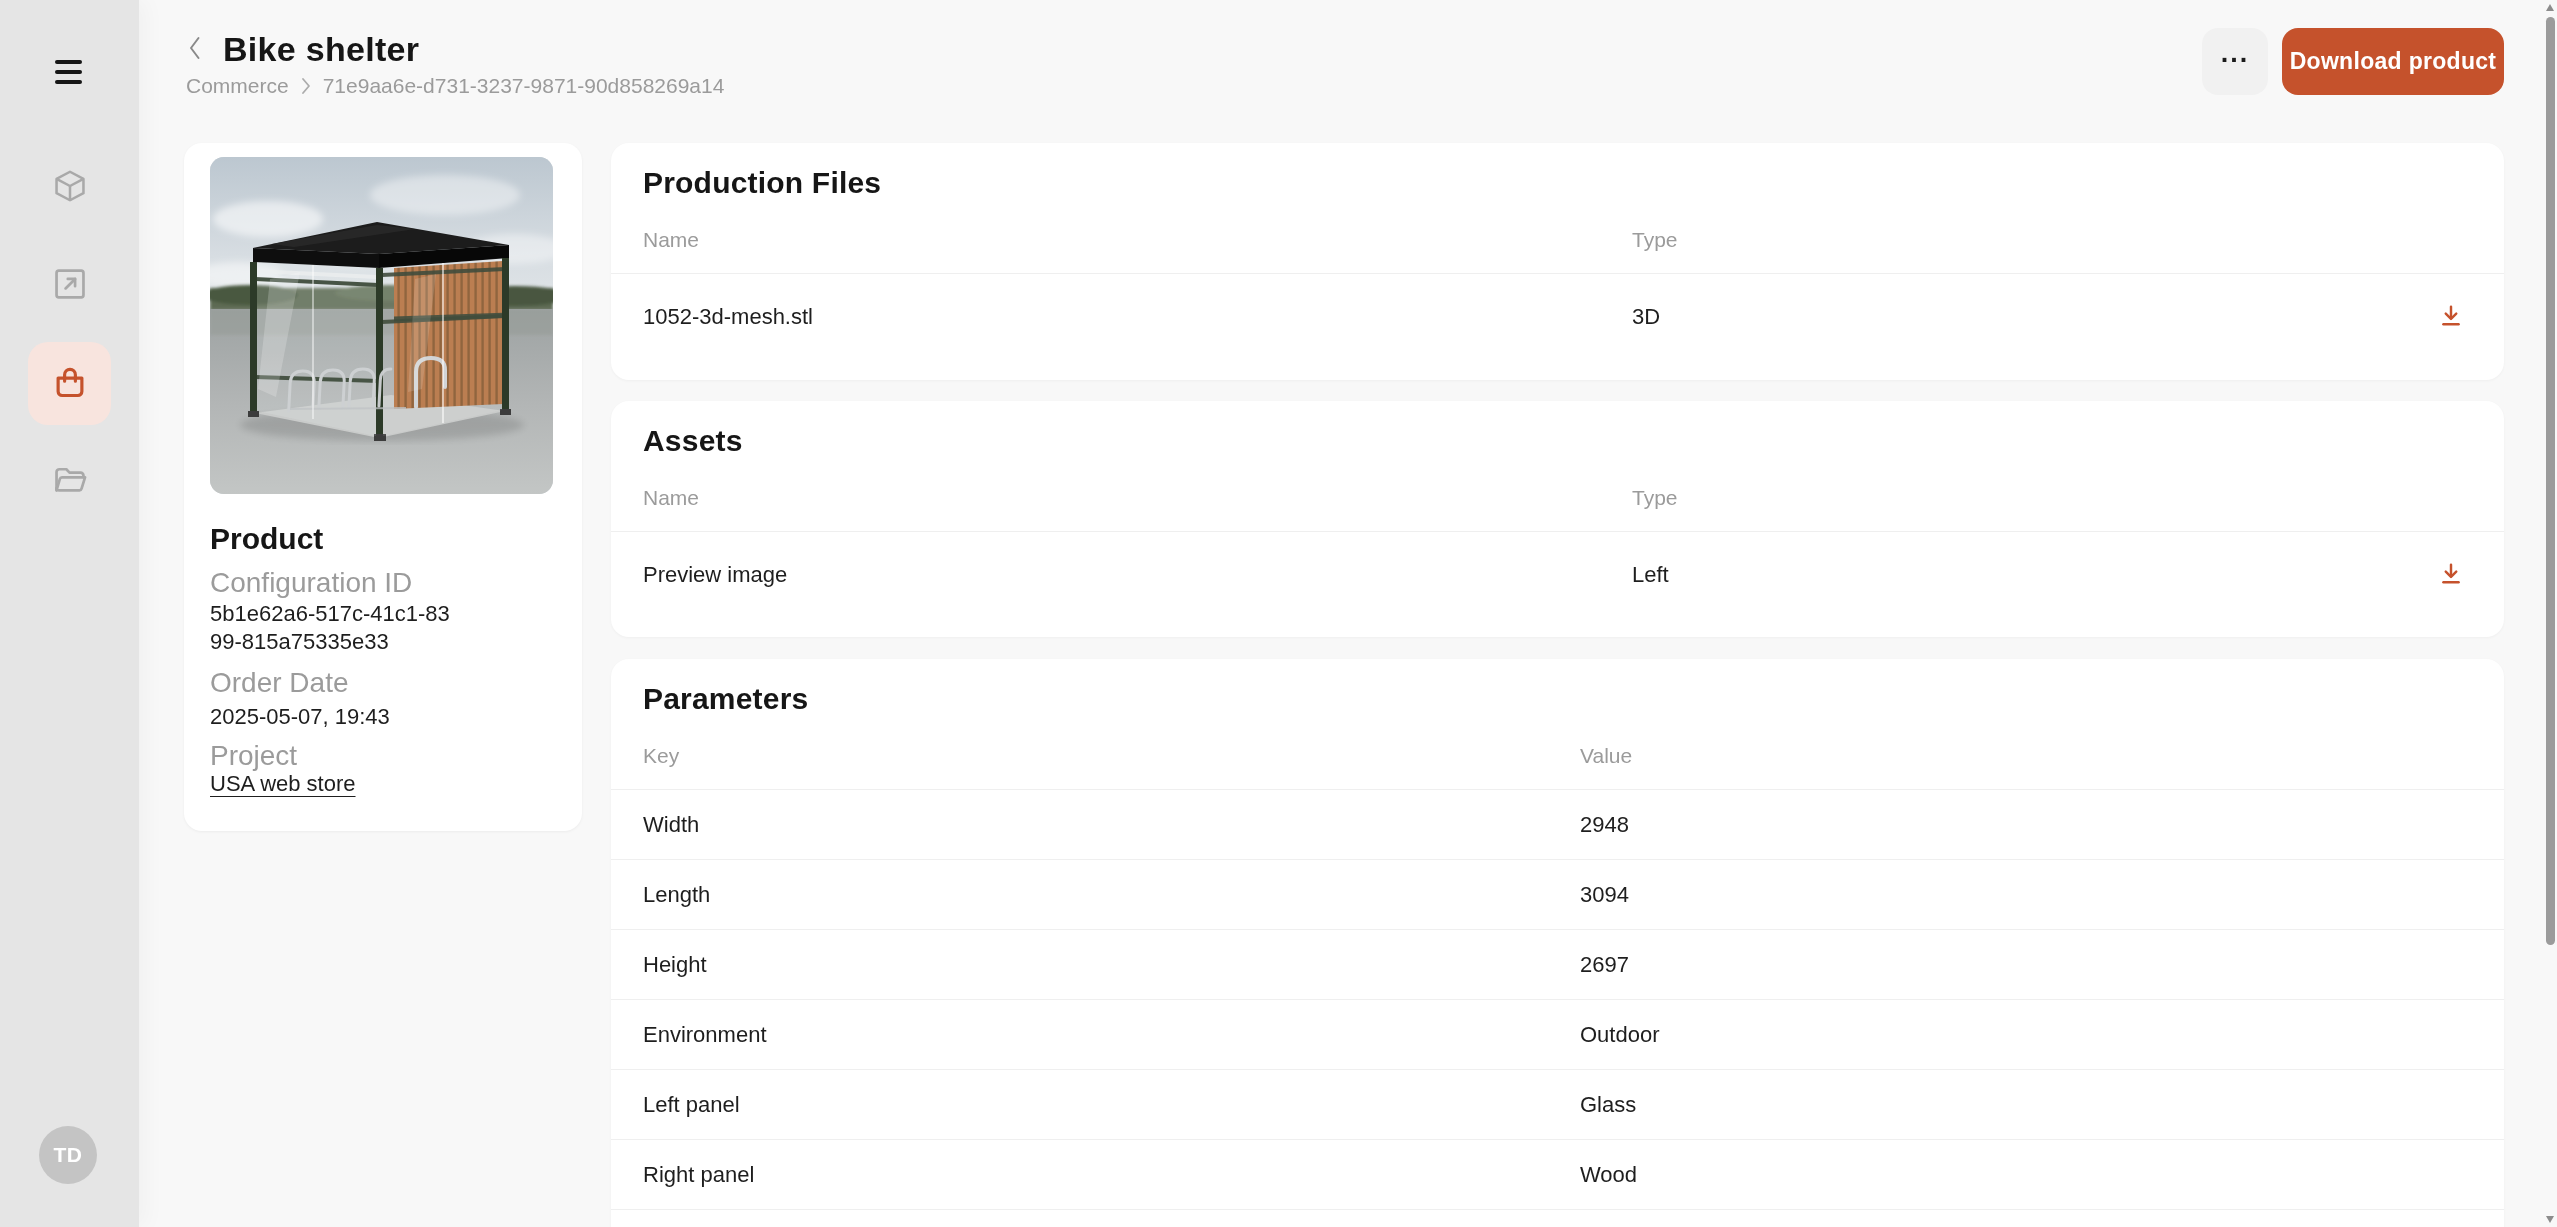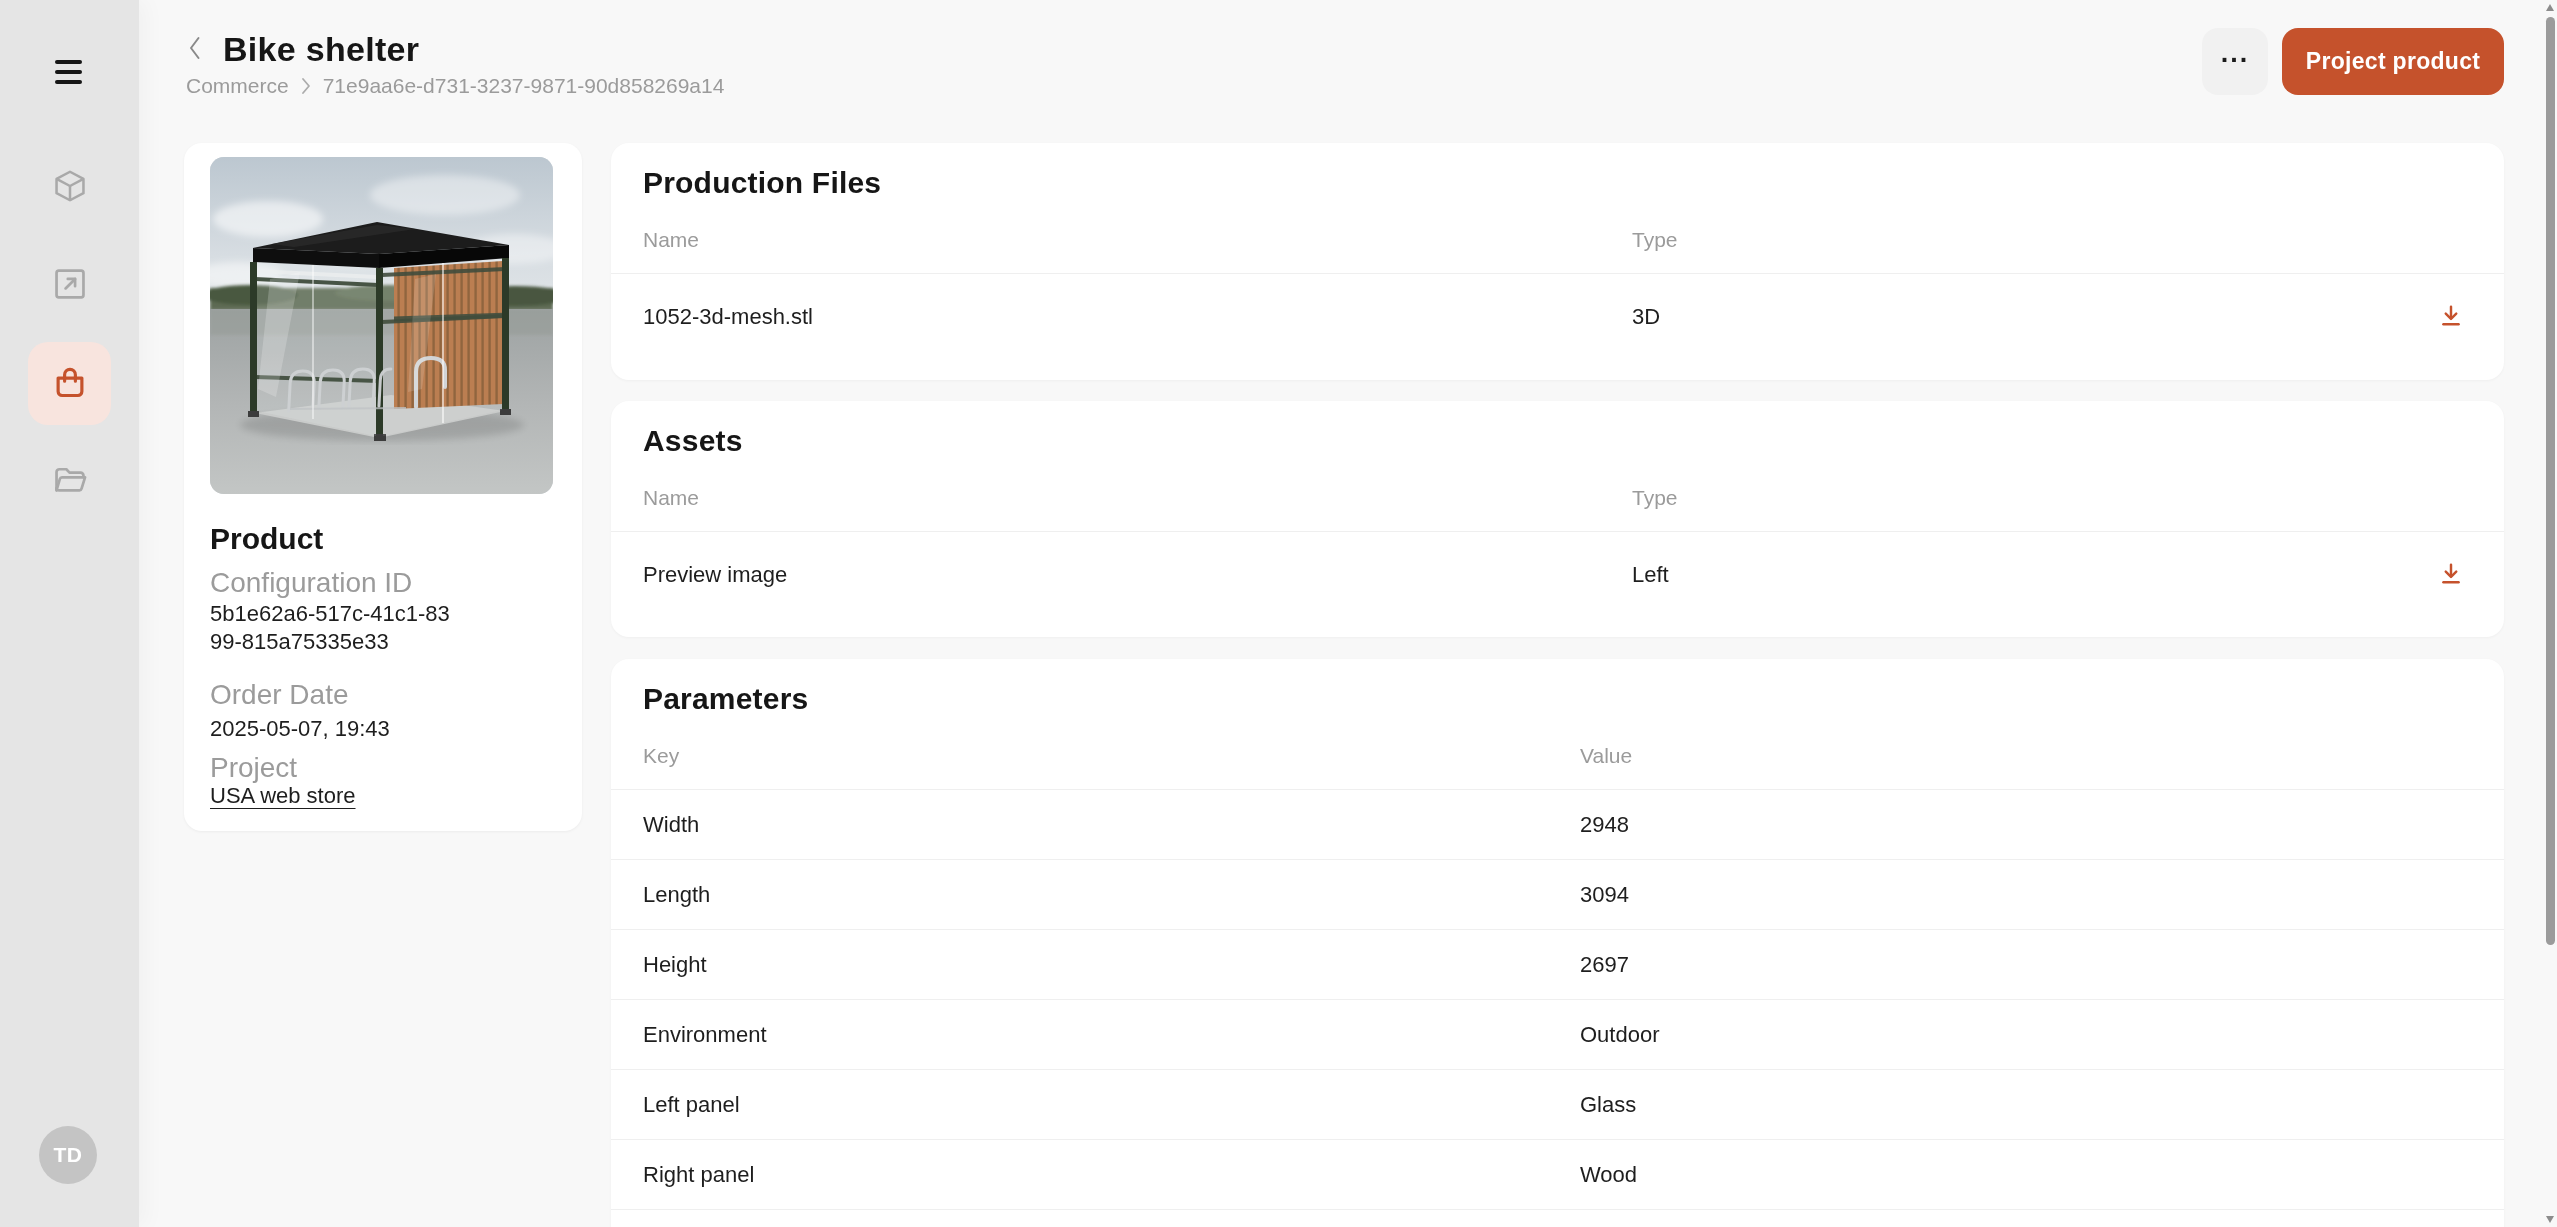--- a/index.html
+++ b/index.html
@@ -44,21 +44,21 @@
     background:#FFFFFF; border-radius:18px; box-shadow:0 1px 3px rgba(0,0,0,0.05); }
   .product-image { position:absolute; left:26px; top:14px; width:343px; height:337px;
     border-radius:14px; overflow:hidden; background:#cfd5d9; }
   .product-image svg { display:block; }
   .card-body { position:absolute; left:26px; top:378px; width:350px; }
   .card-title { font-size:30px; font-weight:bold; color:#161616; line-height:36px; }
   .field-label { font-size:28px; color:#9B9B9B; line-height:26px; }
   .field-value { font-size:22px; color:#1E1E1E; line-height:28px; }
   .f1-label { margin-top:13px; }
   .f1-value { margin-top:4px; max-width:248px; word-break:break-all; }
-  .f2-label { margin-top:26px; }
+  .f2-label { margin-top:14px; }
   .f2-value { margin-top:7px; }
   .f3-label { margin-top:12px; }
   .f3-value { margin-top:1px; text-decoration:underline; text-underline-offset:5px; text-decoration-thickness:1px; cursor:pointer; display:inline-block; }
 
   
   .panel { position:absolute; left:611px; width:1893px; background:#FFFFFF; border-radius:18px;
     box-shadow:0 1px 3px rgba(0,0,0,0.04); padding:0 32px; overflow:hidden; }
   .panel-files  { top:143px; height:237px; }
   .panel-assets { top:401px; height:236px; }
   .panel-params { top:659px; height:600px; }
@@ -145,21 +145,21 @@
       <svg viewBox="0 0 12 18" width="12" height="18" fill="none" stroke="#ACACAC" stroke-width="1.8" stroke-linecap="round" stroke-linejoin="round">
         <path d="M3 2 L9 9 L3 16"></path>
       </svg>
     </span>
     <span>71e9aa6e-d731-3237-9871-90d858269a14</span>
   </div>
   <div class="hdr-actions">
     <button class="more-btn">
       <span>...</span>
     </button>
-    <button class="download-btn">Project product</button>
+    <button class="download-btn">Download product</button>
   </div>
 
   <div class="product-card">
     <div class="product-image">
       <svg viewBox="0 0 343 337" width="343" height="337">
         <defs>
           <linearGradient id="sky" x1="0" y1="0" x2="0" y2="1">
             <stop offset="0" stop-color="#bcc7d0"></stop>
             <stop offset="0.6" stop-color="#d7dde2"></stop>
             <stop offset="1" stop-color="#e3e7e9"></stop>

